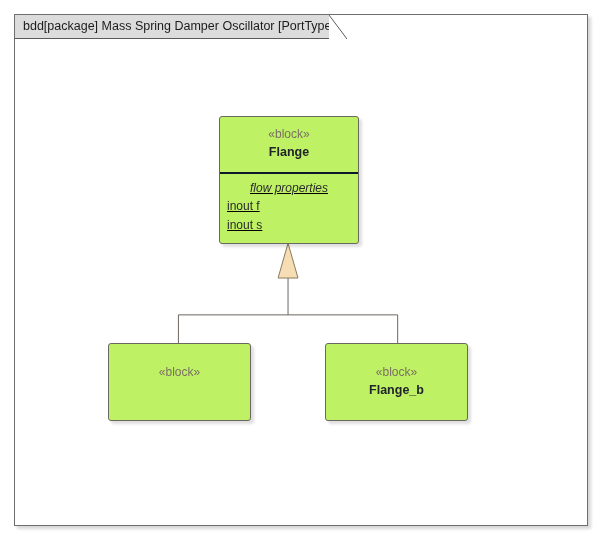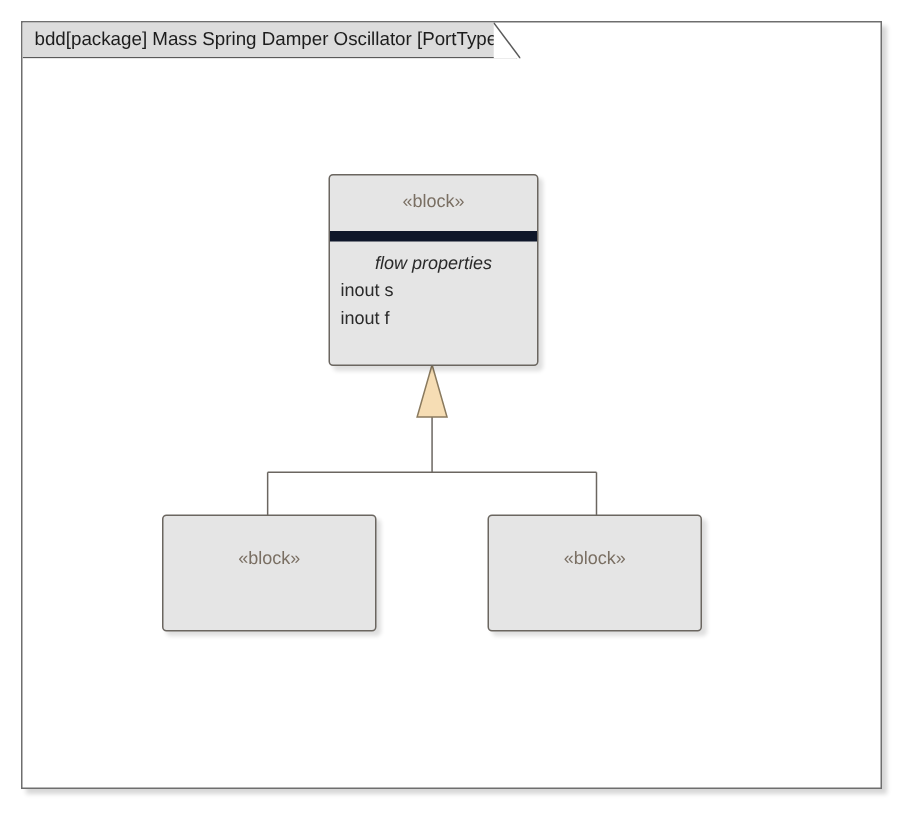--- a/index.html
+++ b/index.html
@@ -69,21 +69,21 @@
     position: absolute;
     left: 0;
     top: 24px;
     right: 0;
     bottom: 0;
   }
 
   
   .block {
     position: absolute;
-    background: #e5e5e5;
+    background: #bef264;
     border: 1px solid #6b6660;
     border-radius: 3px;
     box-sizing: border-box;
     box-shadow: 3px 3px 3px rgba(0,0,0,0.13);
   }
   .block-header {
     padding-top: 9px;
     text-align: center;
   }
   .stereotype {
@@ -91,22 +91,23 @@
     color: #7a6f63;
     line-height: 17px;
   }
   .block-name {
     font-size: 12.5px;
     font-weight: bold;
     color: #21252b;
     line-height: 18px;
   }
   .compartment {
-    border-top: 7px solid #0f172a;
+    border-top: 2px solid #0f172a;
     padding: 5px 0 4px 0;
+    text-decoration: underline;
   }
   .compartment-title {
     font-size: 12px;
     font-style: italic;
     color: #2a2a2a;
     text-align: center;
     line-height: 18px;
   }
   .compartment-item {
     font-size: 12px;
@@ -152,34 +153,36 @@
       <line x1="164" y1="277" x2="164" y2="314" stroke="#6b6660" stroke-width="1"></line>
 
       <line x1="384" y1="277" x2="384" y2="314" stroke="#6b6660" stroke-width="1"></line>
 
       <polygon points="274,205 284,240 264,240" fill="#f6ddb4" stroke="#8a7a5e" stroke-width="1" stroke-linejoin="miter"></polygon>
     </svg>
 
     <div class="block" id="block-flange" style="left:204px; top:77px; width:140px; height:128px;">
       <div class="block-header">
         <div class="stereotype">«block»</div>
+        <div class="block-name">Flange</div>
       </div>
       <div class="compartment" style="margin-top:11px;">
         <div class="compartment-title">flow properties</div>
+        <div class="compartment-item">inout f</div>
         <div class="compartment-item">inout s</div>
-        <div class="compartment-item">inout f</div>
       </div>
     </div>
 
     <div class="block" id="block-flange-a" style="left:93px; top:304px; width:143px; height:78px;">
       <div class="block-header" style="padding-top:20px;">
         <div class="stereotype">«block»</div>
       </div>
     </div>
 
     <div class="block" id="block-flange-b" style="left:310px; top:304px; width:143px; height:78px;">
       <div class="block-header" style="padding-top:20px;">
         <div class="stereotype">«block»</div>
+        <div class="block-name">Flange_b</div>
       </div>
     </div>
 
   </div>
 </div>
 
 </body></html>

